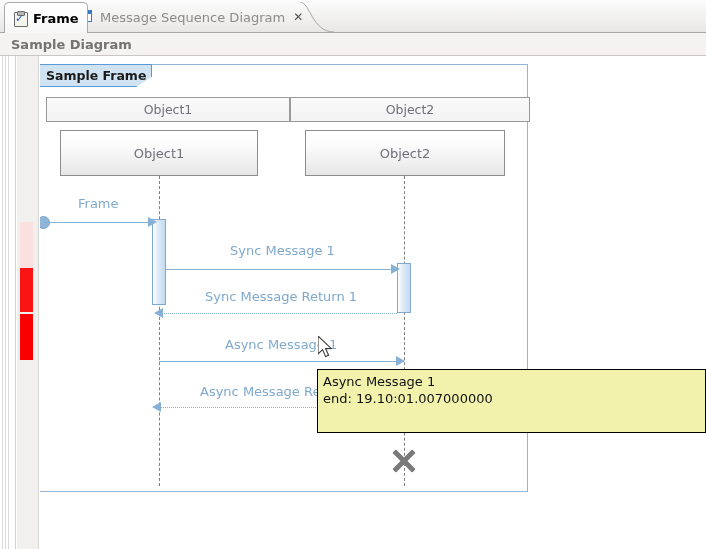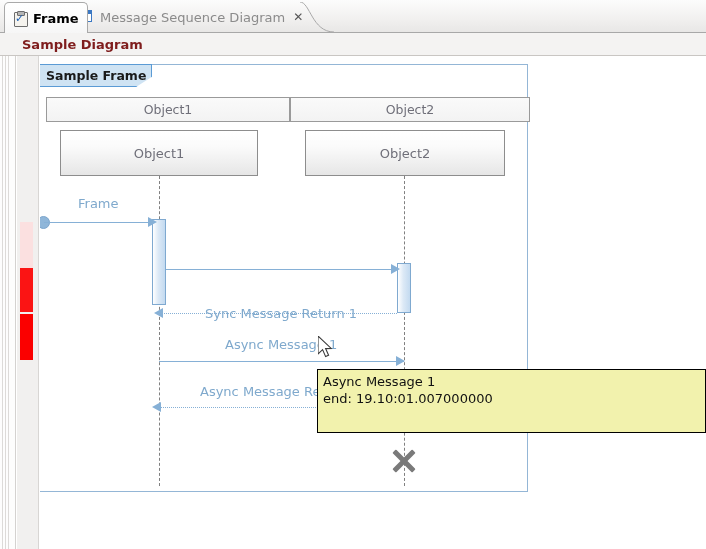--- a/index.html
+++ b/index.html
@@ -66,22 +66,22 @@
   }
   #tab-curve{
     position:absolute;left:300px;top:2px;width:34px;height:31px;
     overflow:hidden;z-index:1;
   }
   
   #editor-title{
     position:absolute;left:0;top:33px;width:706px;height:23px;
     background:#f4f3f2;border-bottom:1px solid #c9c6c3;
     box-sizing:border-box;
-    display:flex;align-items:center;padding-left:22px;
-    font-size:13px;font-weight:bold;color:#7f1d1d;
+    display:flex;align-items:center;padding-left:11px;
+    font-size:13px;font-weight:bold;color:#737373;
   }
   
   #anno-ruler{
     position:absolute;left:0;top:56px;width:16px;height:493px;
     background:#fdfdfd;border-right:1px solid #d4d2d0;box-sizing:border-box;
   }
   #anno-ruler .edge{position:absolute;top:0;bottom:0;width:1px;background:#dcdad8;}
   #overview-ruler{
     position:absolute;left:17px;top:56px;width:22px;height:493px;
     background:#f1f0ef;border-right:1px solid #d8d6d4;box-sizing:border-box;
@@ -226,24 +226,25 @@
   <div class="activation" style="left:112px;top:163px;height:86px;"></div>
   <div class="activation" style="left:357px;top:207px;height:50px;"></div>
 
   <div class="start-dot" style="left:-3px;top:160px;"></div>
   <div class="msg-line" style="left:4px;top:166px;width:108px;"></div>
   <div class="arrow-r" style="left:108px;top:161px;"></div>
   <div class="msg-label" style="left:38px;top:140px;">Frame</div>
 
   <div class="msg-line" style="left:126px;top:213px;width:231px;"></div>
   <div class="arrow-r" style="left:351px;top:208px;"></div>
+  <div class="msg-label" style="left:190px;top:187px;">Sync Message 1</div>
 
   <div class="msg-line dotted" style="left:122px;top:257px;width:235px;"></div>
   <div class="arrow-l" style="left:114px;top:252px;"></div>
-  <div class="msg-label" style="left:165px;top:233px;margin-top:17px;">Sync Message Return 1</div>
+  <div class="msg-label" style="left:165px;top:233px;">Sync Message Return 1</div>
 
   <div class="msg-line" style="left:119px;top:305px;width:245px;"></div>
   <div class="arrow-r" style="left:356px;top:300px;"></div>
   <div class="msg-label" style="left:185px;top:281px;">Async Message 1</div>
 
   <div class="msg-line dotted" style="left:119px;top:351px;width:245px;"></div>
   <div class="arrow-l" style="left:112px;top:346px;"></div>
   <div class="msg-label" style="left:160px;top:328px;">Async Message Return 1</div>
 
   <div class="destroy-x" style="left:350px;top:391px;">

